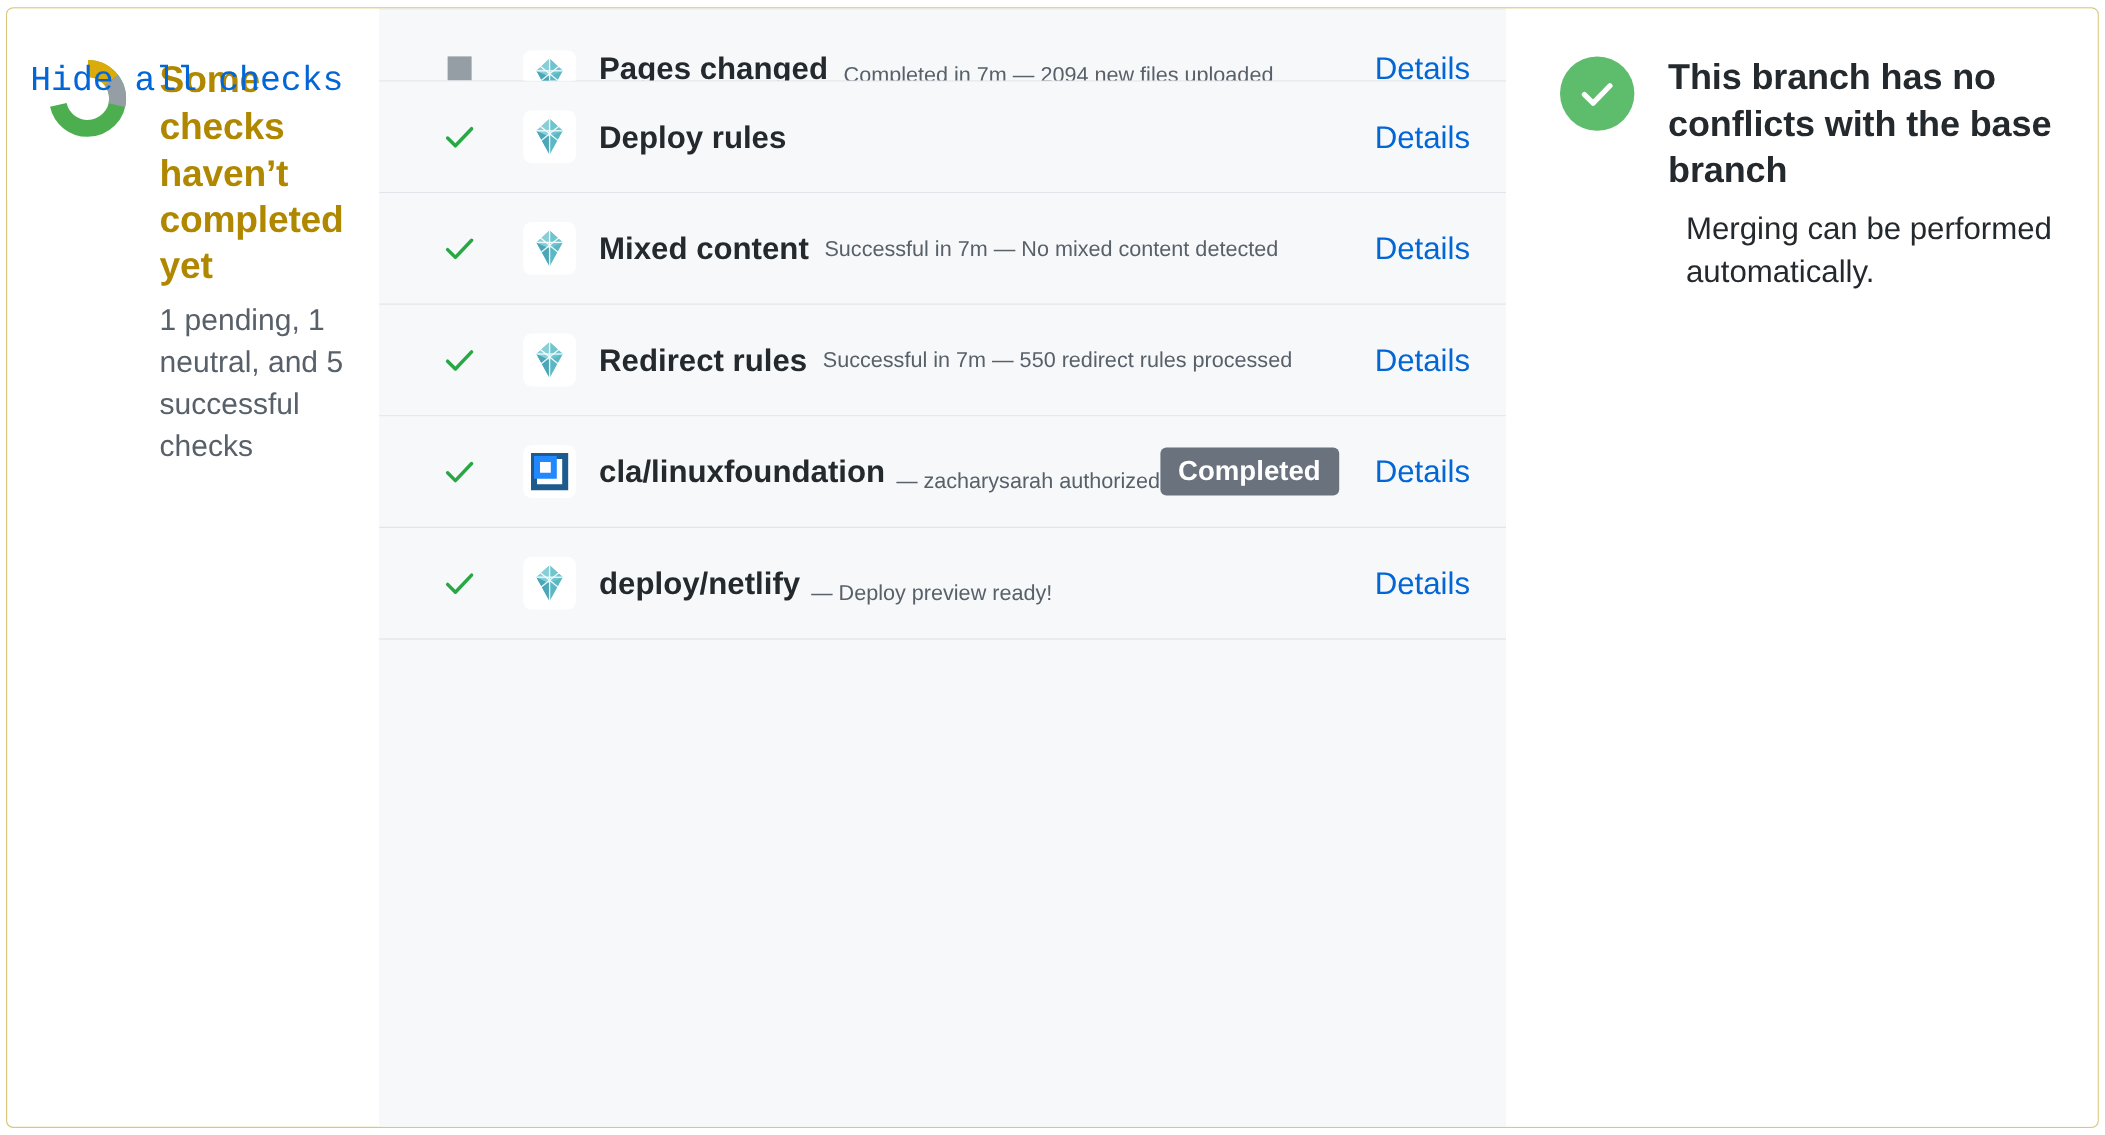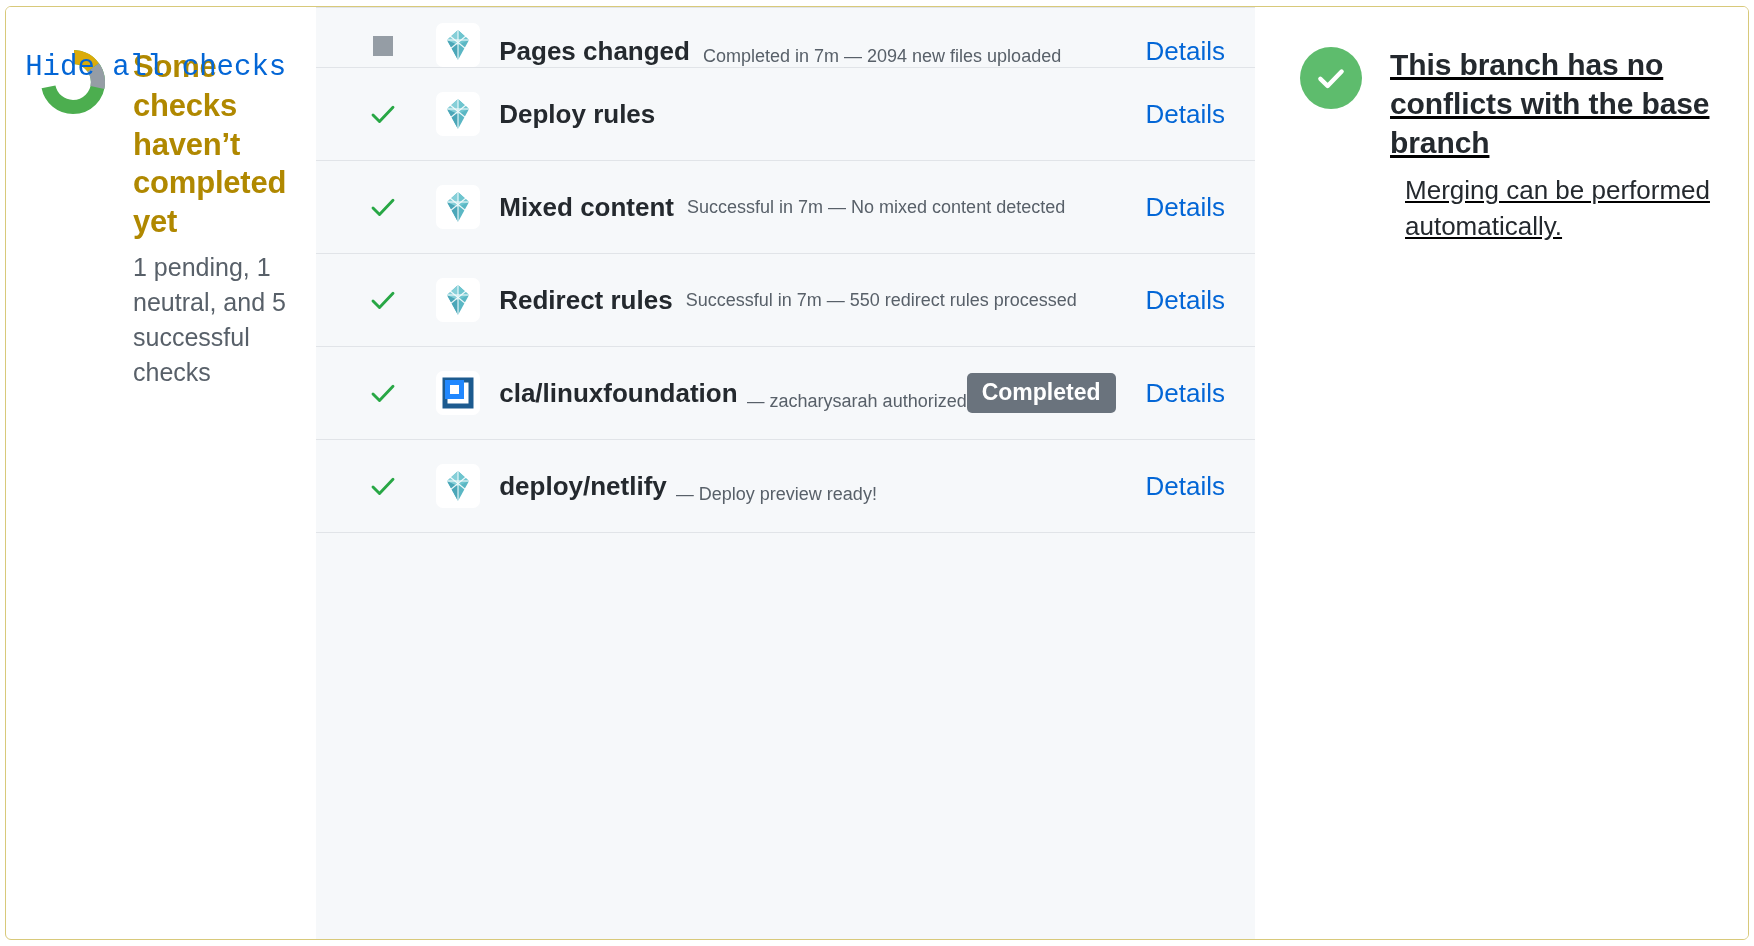--- a/index.html
+++ b/index.html
@@ -176,32 +176,31 @@
     display: flex;
     align-items: center;
     min-width: 0;
     overflow: hidden;
   }
 
   
   .check-row.clipped {
     height: 60px;
     overflow: hidden;
-    align-items: flex-end;
+    align-items: flex-start;
     padding-top: 34px;
   }
 
   
   #conflict-section {
     flex: 1 1 auto;
     background: #ffffff;
     padding: 36px 30px 0 45px;
     display: flex;
     align-items: flex-start;
-    text-decoration: underline;
   }
 
   #conflict-icon {
     flex: 0 0 auto;
     width: 62px;
     height: 62px;
     border-radius: 50%;
     background: #5ebc6d;
     display: flex;
     align-items: center;

